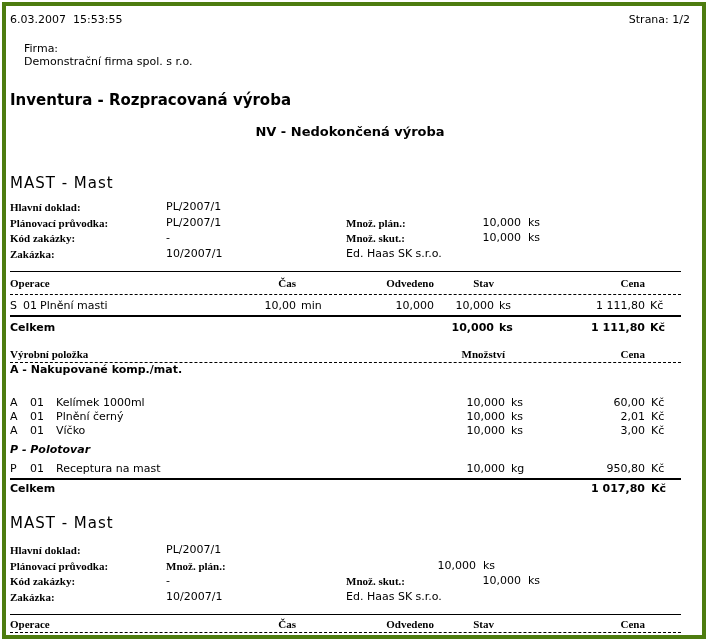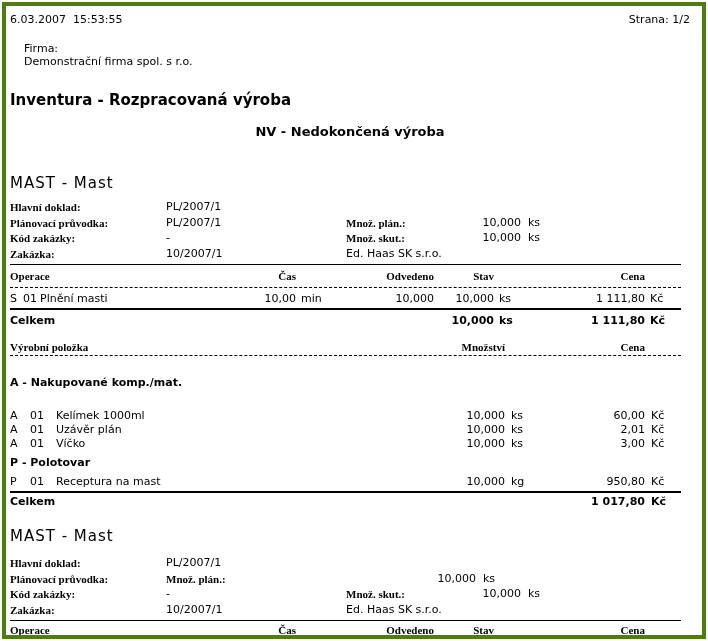--- a/index.html
+++ b/index.html
@@ -34,41 +34,41 @@
   .s1 .section-heading { margin-top:36px; }
   .s2 .section-heading { margin-top:19px; }
 
   
   .info-block { margin-top:8px; }
   .s2 .info-block { margin-top:11px; }
   .info-row { display:grid; grid-template-columns:156px 180px 130px 45px 40px; height:15.5px; line-height:14px; }
   .info-row .u { padding-left:7px; }
 
   
-  .tbl { width:671px; margin-top:2px; }
+  .tbl { width:671px; margin-top:9px; }
   .rule { height:0; border-top:1px solid #000; }
   .rule.thick { border-top-width:2px; }
   .rule.dash { border-top-style:dashed; }
 
   .ops-row { display:grid; grid-template-columns:226px 60px 31px 107px 60px 24px 127px 36px; }
   .ops-row .u { padding-left:5px; }
   .h-row { padding-top:5px; height:22px; }
   .h-row.compact { padding-top:3px; height:17px; }
   .d-row { padding-top:4px; height:20px; }
   .t-row { padding-top:4px; height:19px; font-weight:bold; }
 
   .op-type { display:inline-block; width:13px; }
   .op-code { display:inline-block; width:17px; }
 
   .items { width:671px; margin-top:11px; }
   .items-row { display:grid; grid-template-columns:435px 60px 24px 116px 36px; }
   .items-row .u { padding-left:6px; }
   .ih-row { height:15px; line-height:14px; }
-  .grp-row { margin-top:20px; line-height:13px; font-weight:bold; }
-  .grp-row.p { margin-top:5px; }
+  .grp-row { margin-top:0; line-height:13px; font-weight:bold; }
+  .grp-row.p { margin-top:5px;font-style:italic; }
   .i-row { height:14px; line-height:14px; }
   .i-first { margin-top:20px; }
   .p-first { margin-top:6px; }
   .items .rule.thick { margin-top:2px; }
   .it-row { padding-top:2px; height:16px; font-weight:bold; }
 
   .it-type { display:inline-block; width:20px; }
   .it-code { display:inline-block; width:26px; }
 </style>
 </head>
@@ -169,21 +169,21 @@
       <div class="grp-row">A - Nakupované komp./mat.</div>
 
       <div class="items-row i-row i-first">
         <span><span class="it-type">A</span><span class="it-code">01</span><span>Kelímek 1000ml</span></span>
         <span class="r">10,000</span>
         <span class="u">ks</span>
         <span class="r">60,00</span>
         <span class="u">Kč</span>
       </div>
       <div class="items-row i-row">
-        <span><span class="it-type">A</span><span class="it-code">01</span><span>Uzávěr plán</span></span>
+        <span><span class="it-type">A</span><span class="it-code">01</span><span>Plnění černý</span></span>
         <span class="r">10,000</span>
         <span class="u">ks</span>
         <span class="r">2,01</span>
         <span class="u">Kč</span>
       </div>
       <div class="items-row i-row">
         <span><span class="it-type">A</span><span class="it-code">01</span><span>Víčko</span></span>
         <span class="r">10,000</span>
         <span class="u">ks</span>
         <span class="r">3,00</span>

